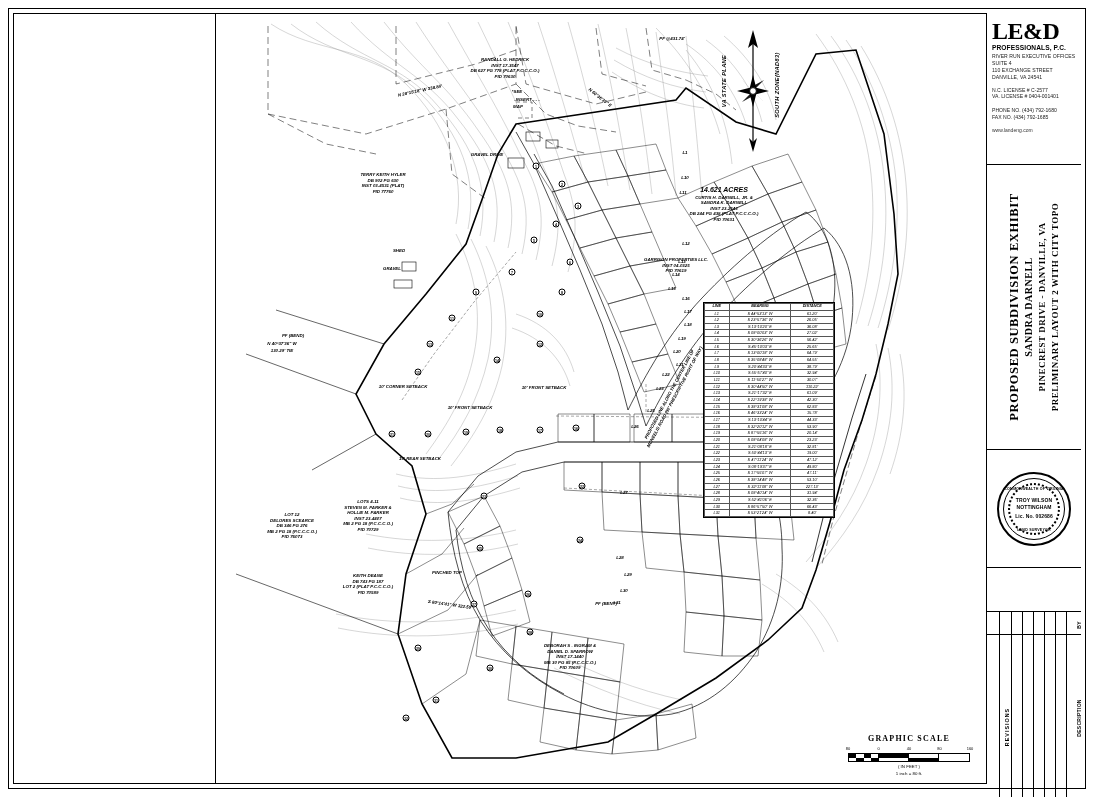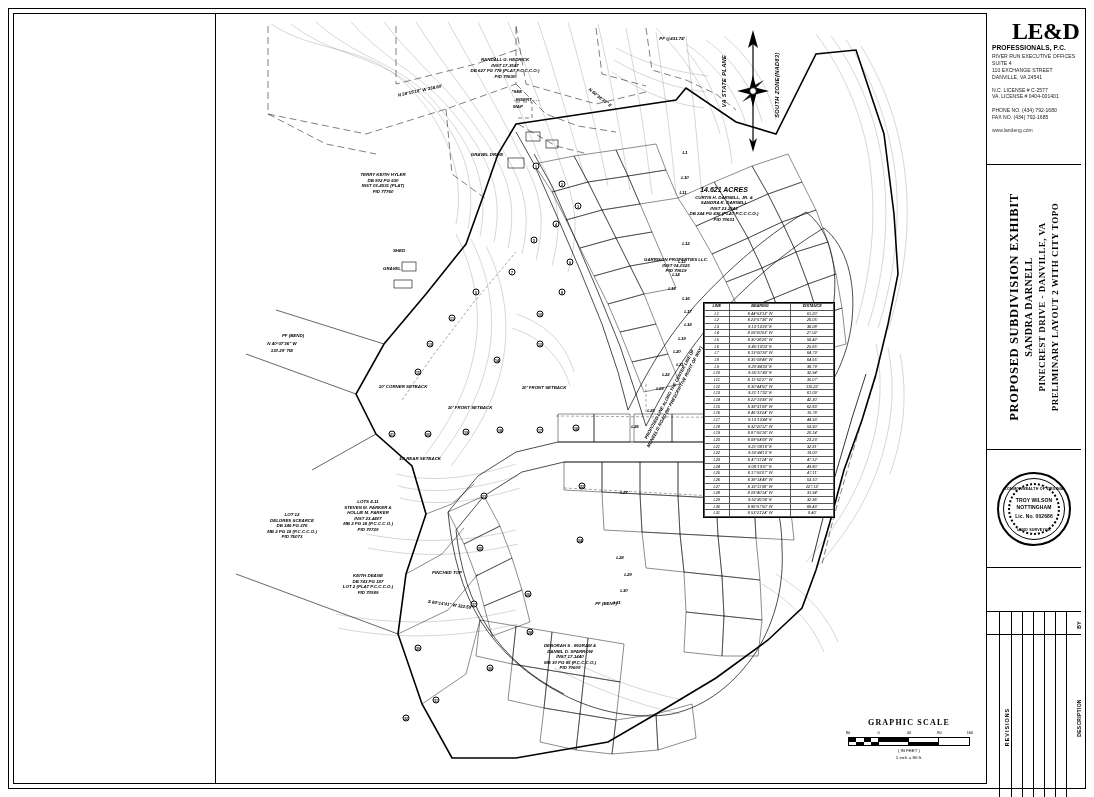--- a/index.html
+++ b/index.html
@@ -37,21 +37,21 @@
     width: 95px; height: 771px;
     border-left: 1.2px solid #000;
     background: #fff;
   }
   .tb-cell { border-bottom: 1.2px solid #000; position: relative; }
 
   .tb-logo { height: 152px; padding: 6px 5px 4px 5px; }
   .logo-word {
     font-family: "Liberation Serif", serif;
     font-weight: 700; font-size: 24px; letter-spacing: -0.5px;
-    line-height: 1; color: #000; margin-left: 20px;
+    line-height: 1; color: #000;
   }
   .logo-sub {
     font-size: 6.6px; font-weight: 700; letter-spacing: 0.1px;
     margin-top: 1px; color: #000;
   }
   .logo-addr {
     font-size: 5.1px; line-height: 1.35; margin-top: 2px;
     color: #1a1a1a; letter-spacing: 0.05px;
   }
   .logo-lic { font-size: 5.1px; line-height: 1.35; margin-top: 6px; color: #1a1a1a; }
@@ -158,21 +158,21 @@
     border: 0.6px solid #555; padding: 0 1px; text-align: center;
     font-size: 3.9px; font-style: italic; line-height: 1.45; height: 6.2px;
     white-space: nowrap;
   }
   .linetable th { font-weight: 700; font-size: 3.8px; background: #fff; }
   .col-l  { width: 19%; }
   .col-b  { width: 48%; }
   .col-d  { width: 33%; }
 
   
-  .gscale { position: absolute; left: 848px; top: 718px; width: 122px; text-align: center; }
+  .gscale { position: absolute; left: 848px; top: 734px; width: 122px; text-align: center; }
   .gs-title {
     font-family: "Liberation Serif", serif; font-weight: 700;
     font-size: 8px; letter-spacing: 1.2px; margin-bottom: 3px;
   }
   .gs-ticks { position: relative; height: 7px; }
   .gs-tick { position: absolute; font-size: 4px; transform: translateX(-50%); }
   .gs-bar { position: relative; height: 9px; border: 0.8px solid #000; display: flex; }
   .gs-seg { height: 100%; border-right: 0.8px solid #000; position: relative; }
   .gs-seg:last-child { border-right: none; }
   .gs-half-top { position: absolute; left: 0; top: 0; width: 100%; height: 50%; }

